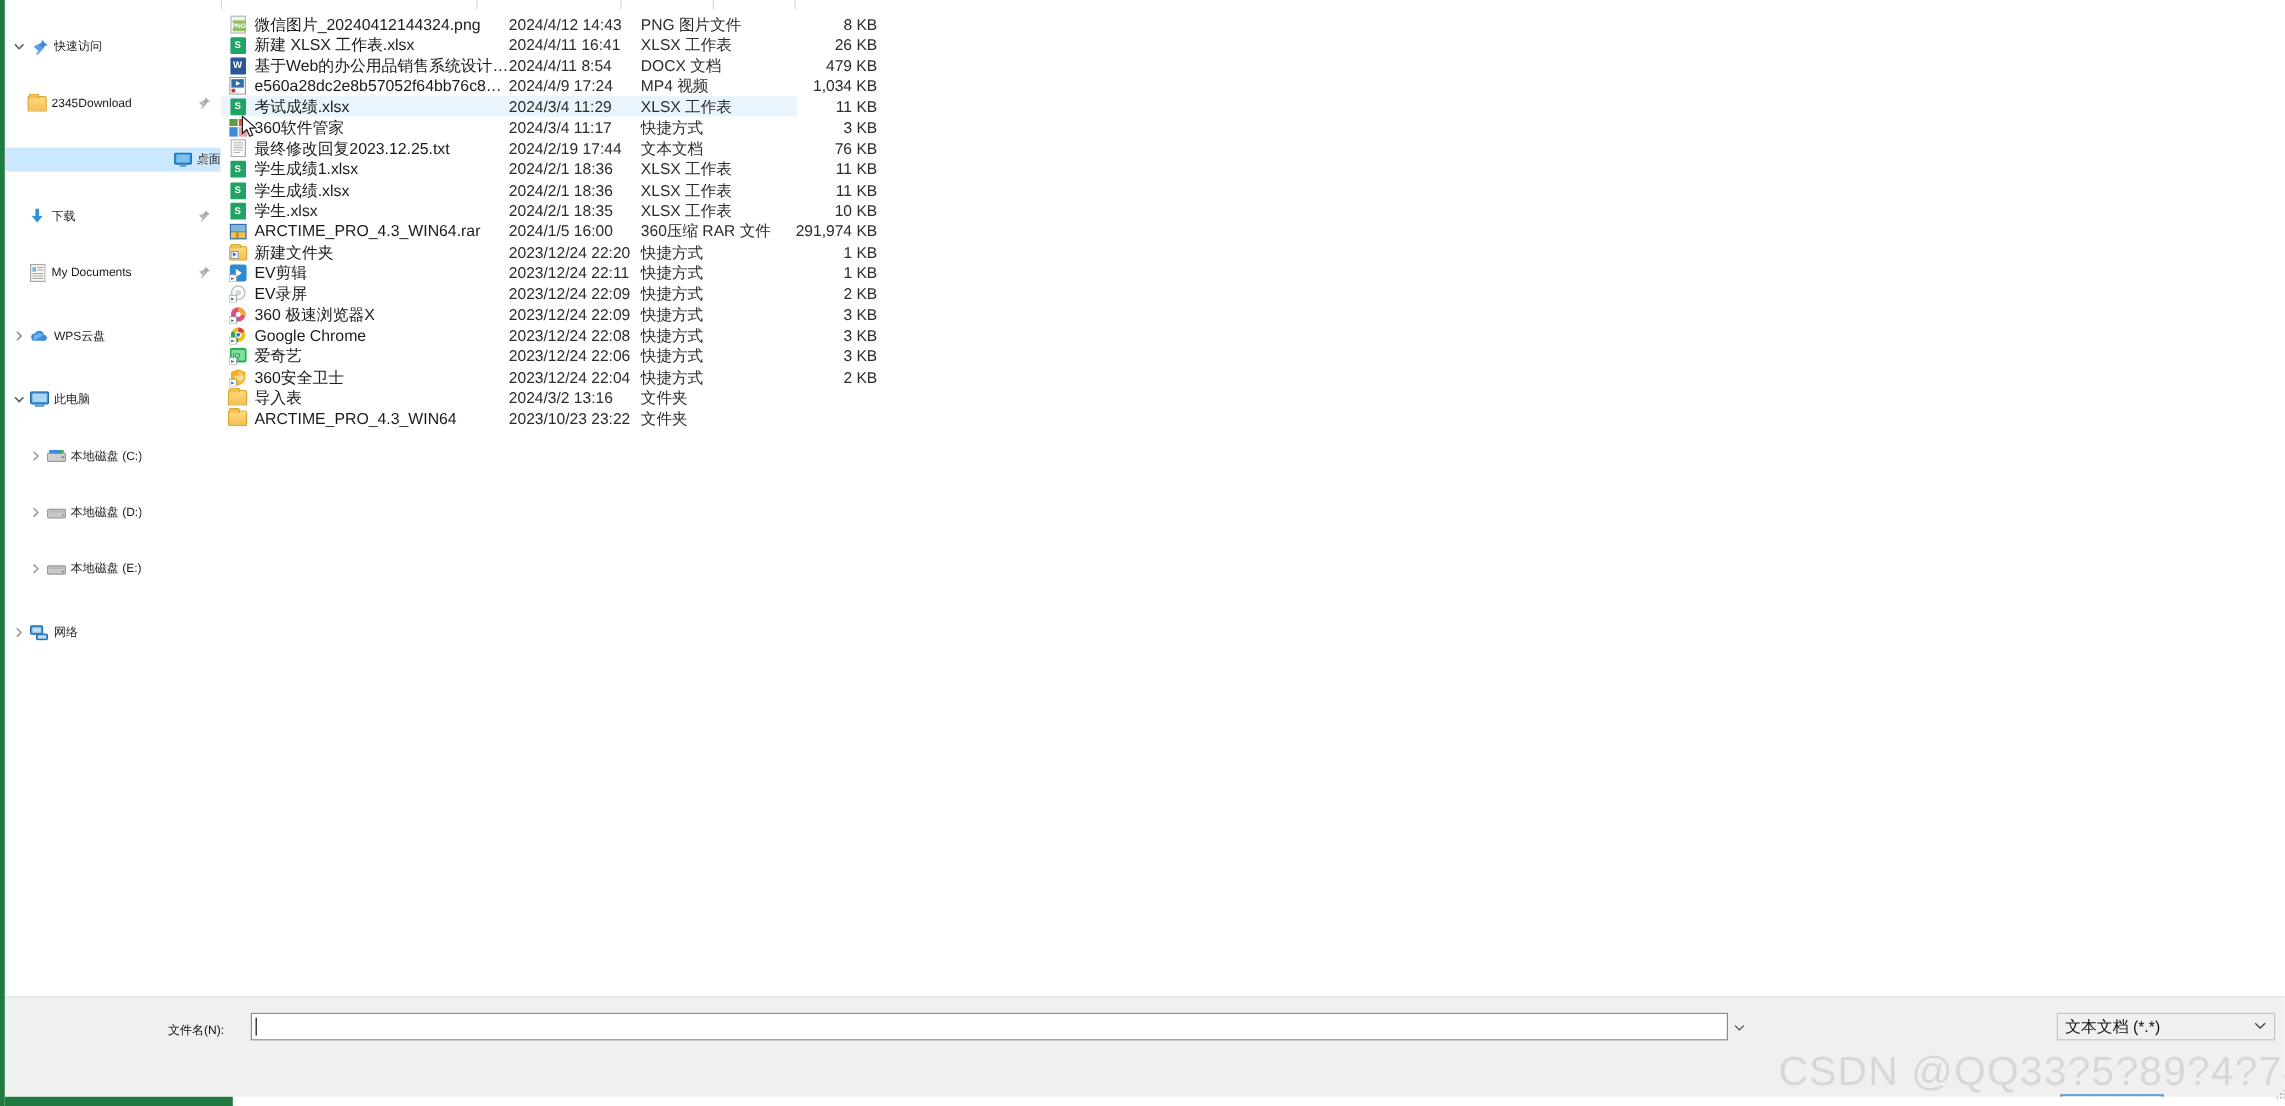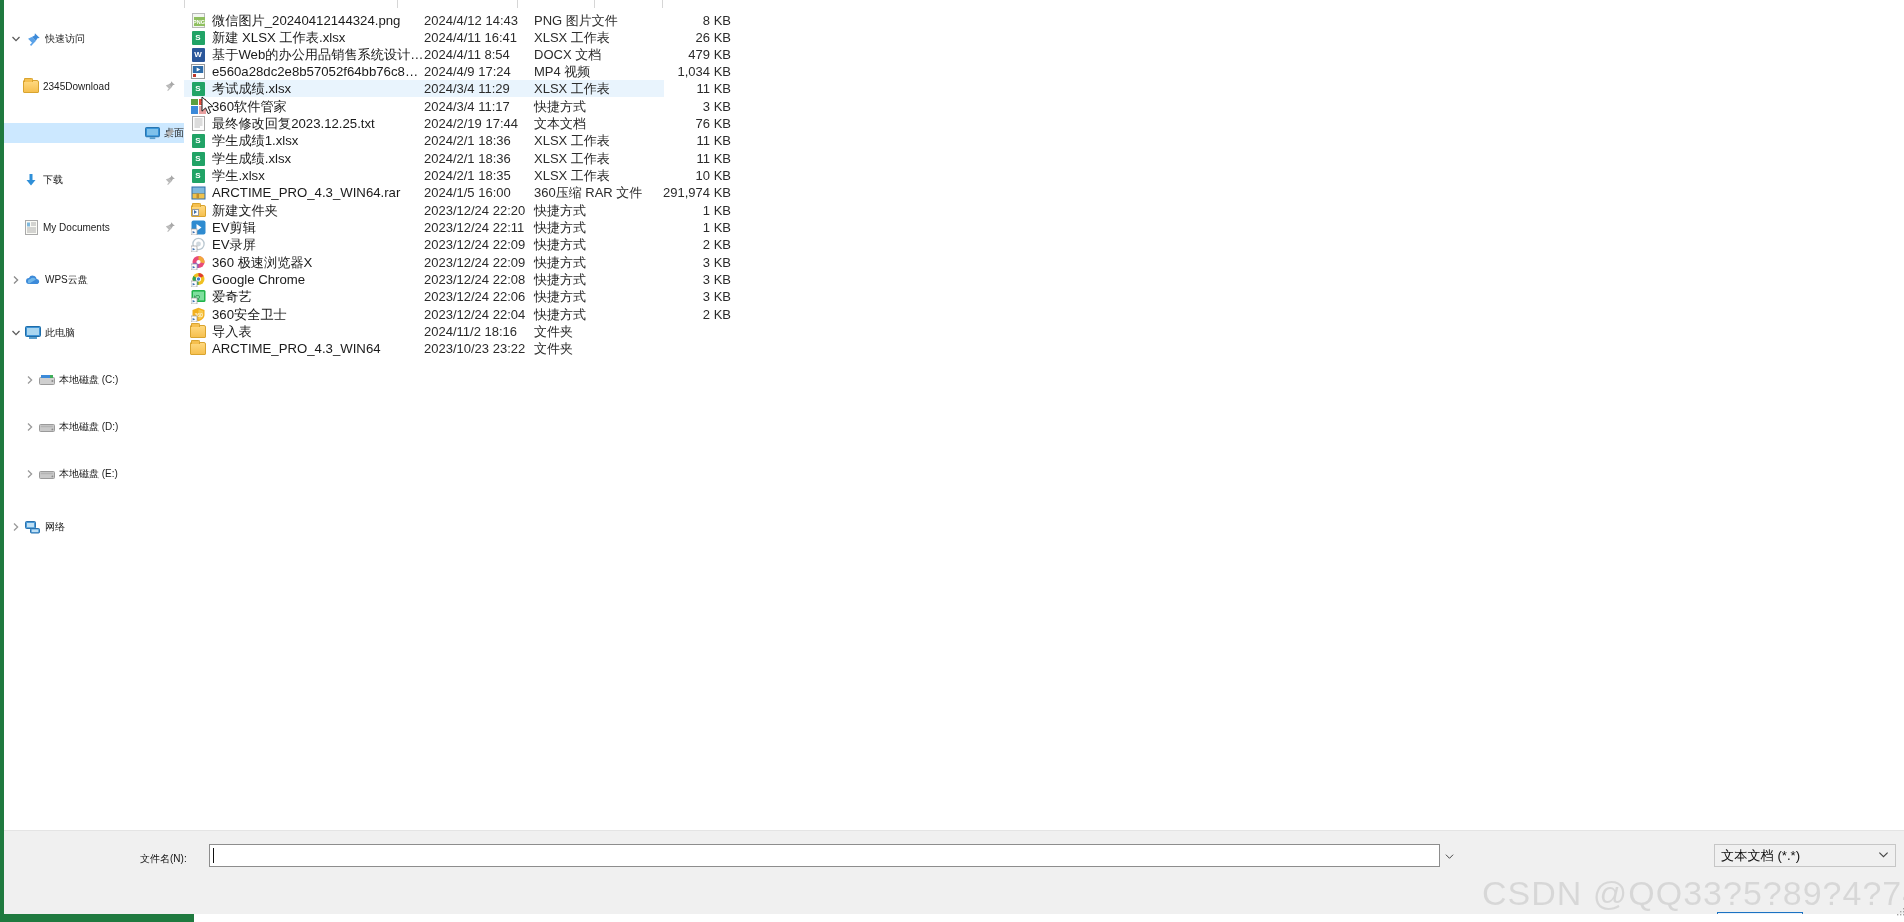--- a/index.html
+++ b/index.html
@@ -793,21 +793,21 @@
         <span class="fdate">2023/12/24 22:04</span>
         <span class="ftype">快捷方式</span>
         <span class="fsize">2 KB</span>
       </div>
 
       <div class="frow" style="top:323px">
         <span class="fico">
             <span class="folder"></span>
           </span>
         <span class="fname">导入表</span>
-        <span class="fdate">2024/11/2 18:16</span>
+        <span class="fdate">2024/3/2 13:16</span>
         <span class="ftype">文件夹</span>
         <span class="fsize"></span>
       </div>
 
       <div class="frow" style="top:340px">
         <span class="fico">
             <span class="folder"></span>
           </span>
         <span class="fname">ARCTIME_PRO_4.3_WIN64</span>
         <span class="fdate">2023/10/23 23:22</span>

